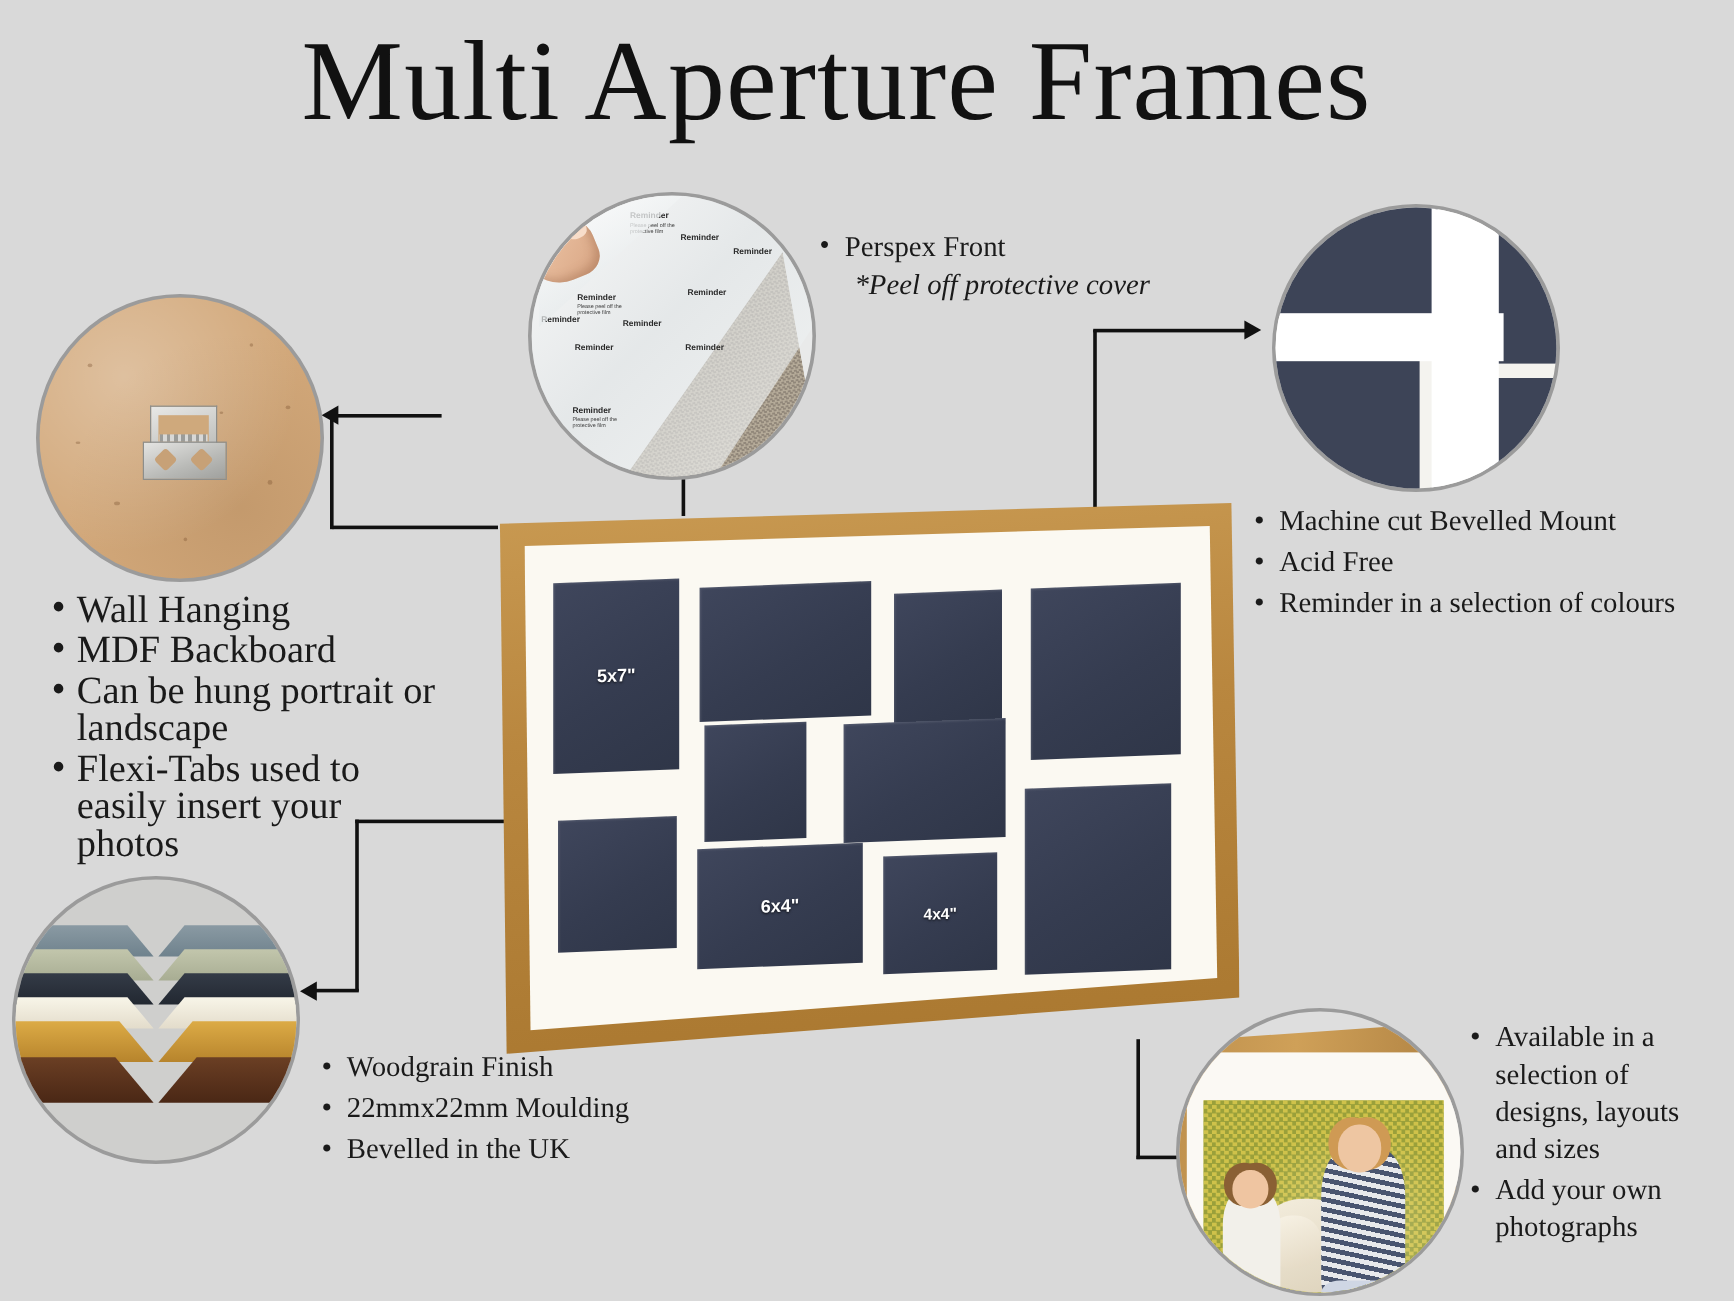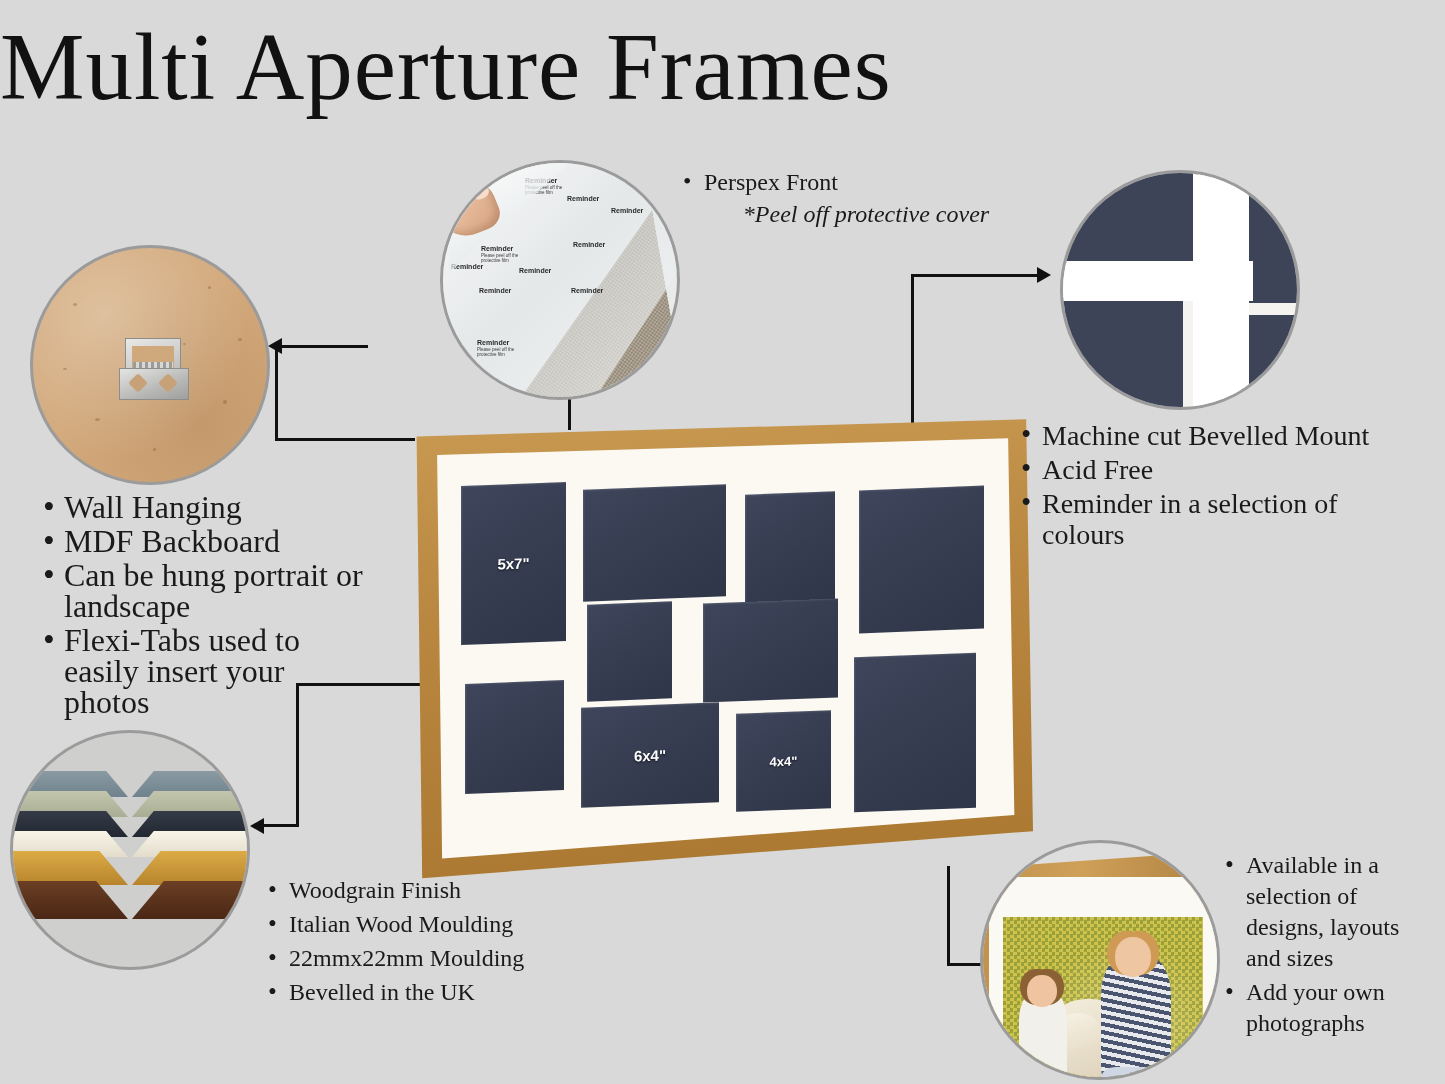--- a/index.html
+++ b/index.html
@@ -17,21 +17,21 @@
     background: #d9d9d9;
     overflow: hidden;
   }
 
   
   #title {
     position: absolute;
     left: 0;
     top: 12px;
     width: 1143px;
-    text-align: left;
+    text-align: right;
     font-family: "Liberation Serif", "DejaVu Serif", serif;
     font-size: 95px;
     line-height: 110px;
     letter-spacing: 1px;
     color: #111111;
     white-space: nowrap;
   }
 
   
   .bullets {
@@ -49,36 +49,37 @@
   }
   .bullets li::before {
     content: "\2022";
     position: absolute;
     left: 3px;
     top: -1px;
     font-size: 1.05em;
   }
 
   #list-wall       { left: 40px;   top: 492px; width: 330px; font-size: 32px; line-height: 31px; }
-  #list-mount      { left: 1018px; top: 420px; width: 360px; font-size: 28px; line-height: 31px; }
+  #list-mount      { left: 1042px; top: 420px; width: 360px; font-size: 24px; line-height: 31px; }
   #list-frame      { left: 265px;  top: 875px; width: 340px; font-size: 24px; line-height: 31px; }
   #list-photos     { left: 1222px; top: 850px; width: 215px; font-size: 24px; line-height: 31px; }
 
   #block-perspex {
     position: absolute;
     left: 680px;
     top: 166px;
     width: 340px;
     color: #1a1a1a;
     font-size: 24px;
     line-height: 32px;
   }
   #block-perspex .bullet-line {
     position: relative;
     padding-left: 24px;
+    margin-top: 24px;
   }
   #block-perspex .bullet-line::before {
     content: "\2022";
     position: absolute;
     left: 3px;
     top: -1px;
   }
   #block-perspex .sub2 {
     font-style: italic;
     margin-left: 0px;
@@ -515,39 +516,38 @@
       <span>6x4"</span>
     </div>
     <div class="aperture" style="left:325px; top:297px; width:95px; height:98px; font-size:13px; transform:skewY(-2.2deg);">
       <span>4x4"</span>
     </div>
     <div class="aperture" style="left:443px; top:240px; width:122px; height:155px; transform:skewY(-2.2deg);"></div>
   </div>
 
   <div id="block-perspex">
     <div class="bullet-line">Perspex Front</div>
-    <div class="sub2" style="padding-left:32px;text-align:center;">*Peel off protective cover</div>
+    <div class="sub2" style="padding-left:32px;">*Peel off protective cover</div>
   </div>
 
   <ul class="bullets" id="list-wall">
     <li>Wall Hanging</li>
     <li>MDF Backboard</li>
     <li>Can be hung portrait or landscape</li>
     <li>Flexi-Tabs used to easily insert your photos</li>
   </ul>
 
   <ul class="bullets" id="list-mount">
     <li>Machine cut Bevelled Mount</li>
     <li>Acid Free</li>
     <li>Reminder in a selection of colours</li>
   </ul>
 
   <ul class="bullets" id="list-frame">
     <li>Woodgrain Finish</li>
-    <li>Italian Wood Moulding</li>
     <li>22mmx22mm Moulding</li>
     <li>Bevelled in the UK</li>
   </ul>
 
   <ul class="bullets" id="list-photos">
     <li>Available in a selection of designs, layouts and sizes</li>
     <li>Add your own photographs</li>
   </ul>
 
 </div>

